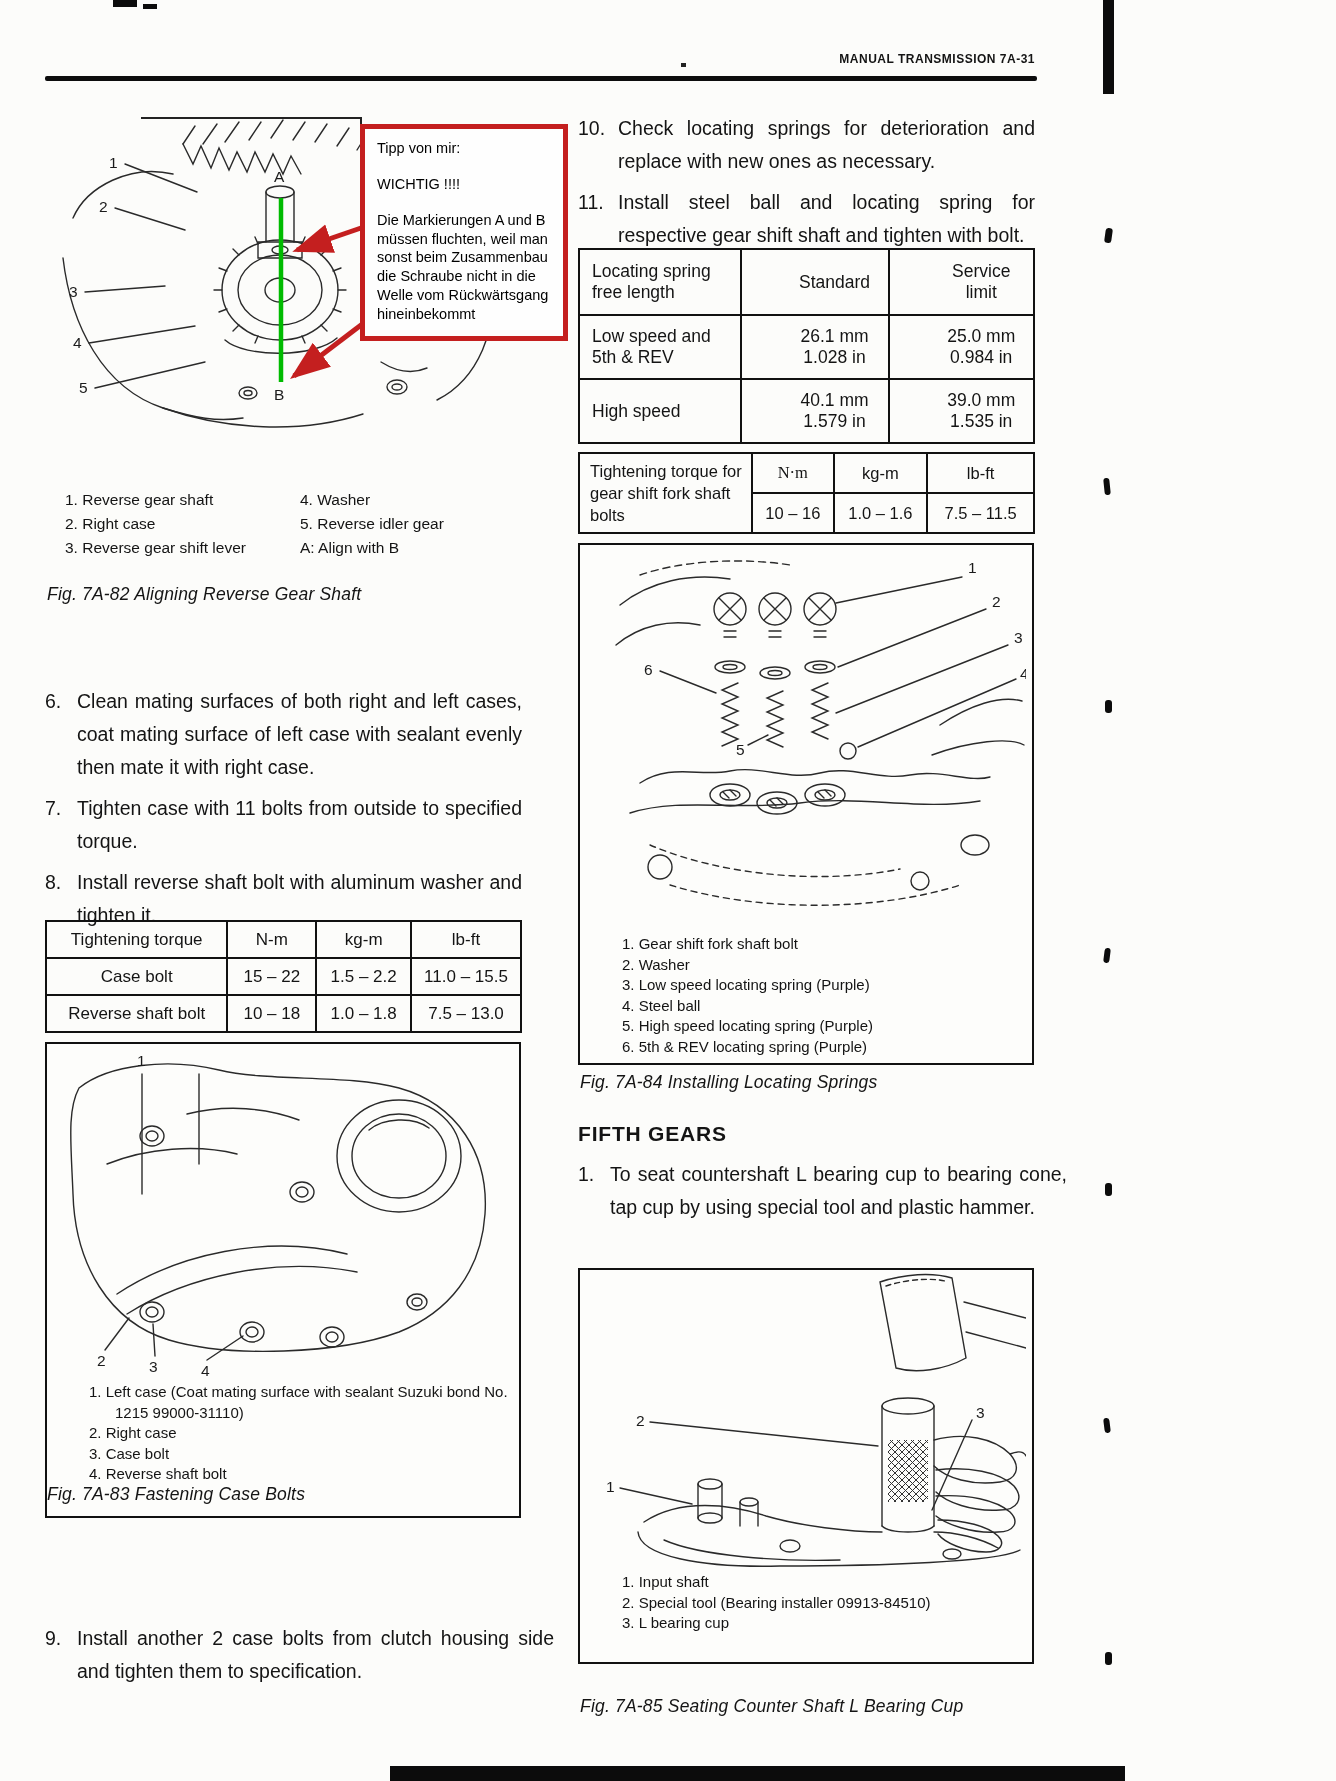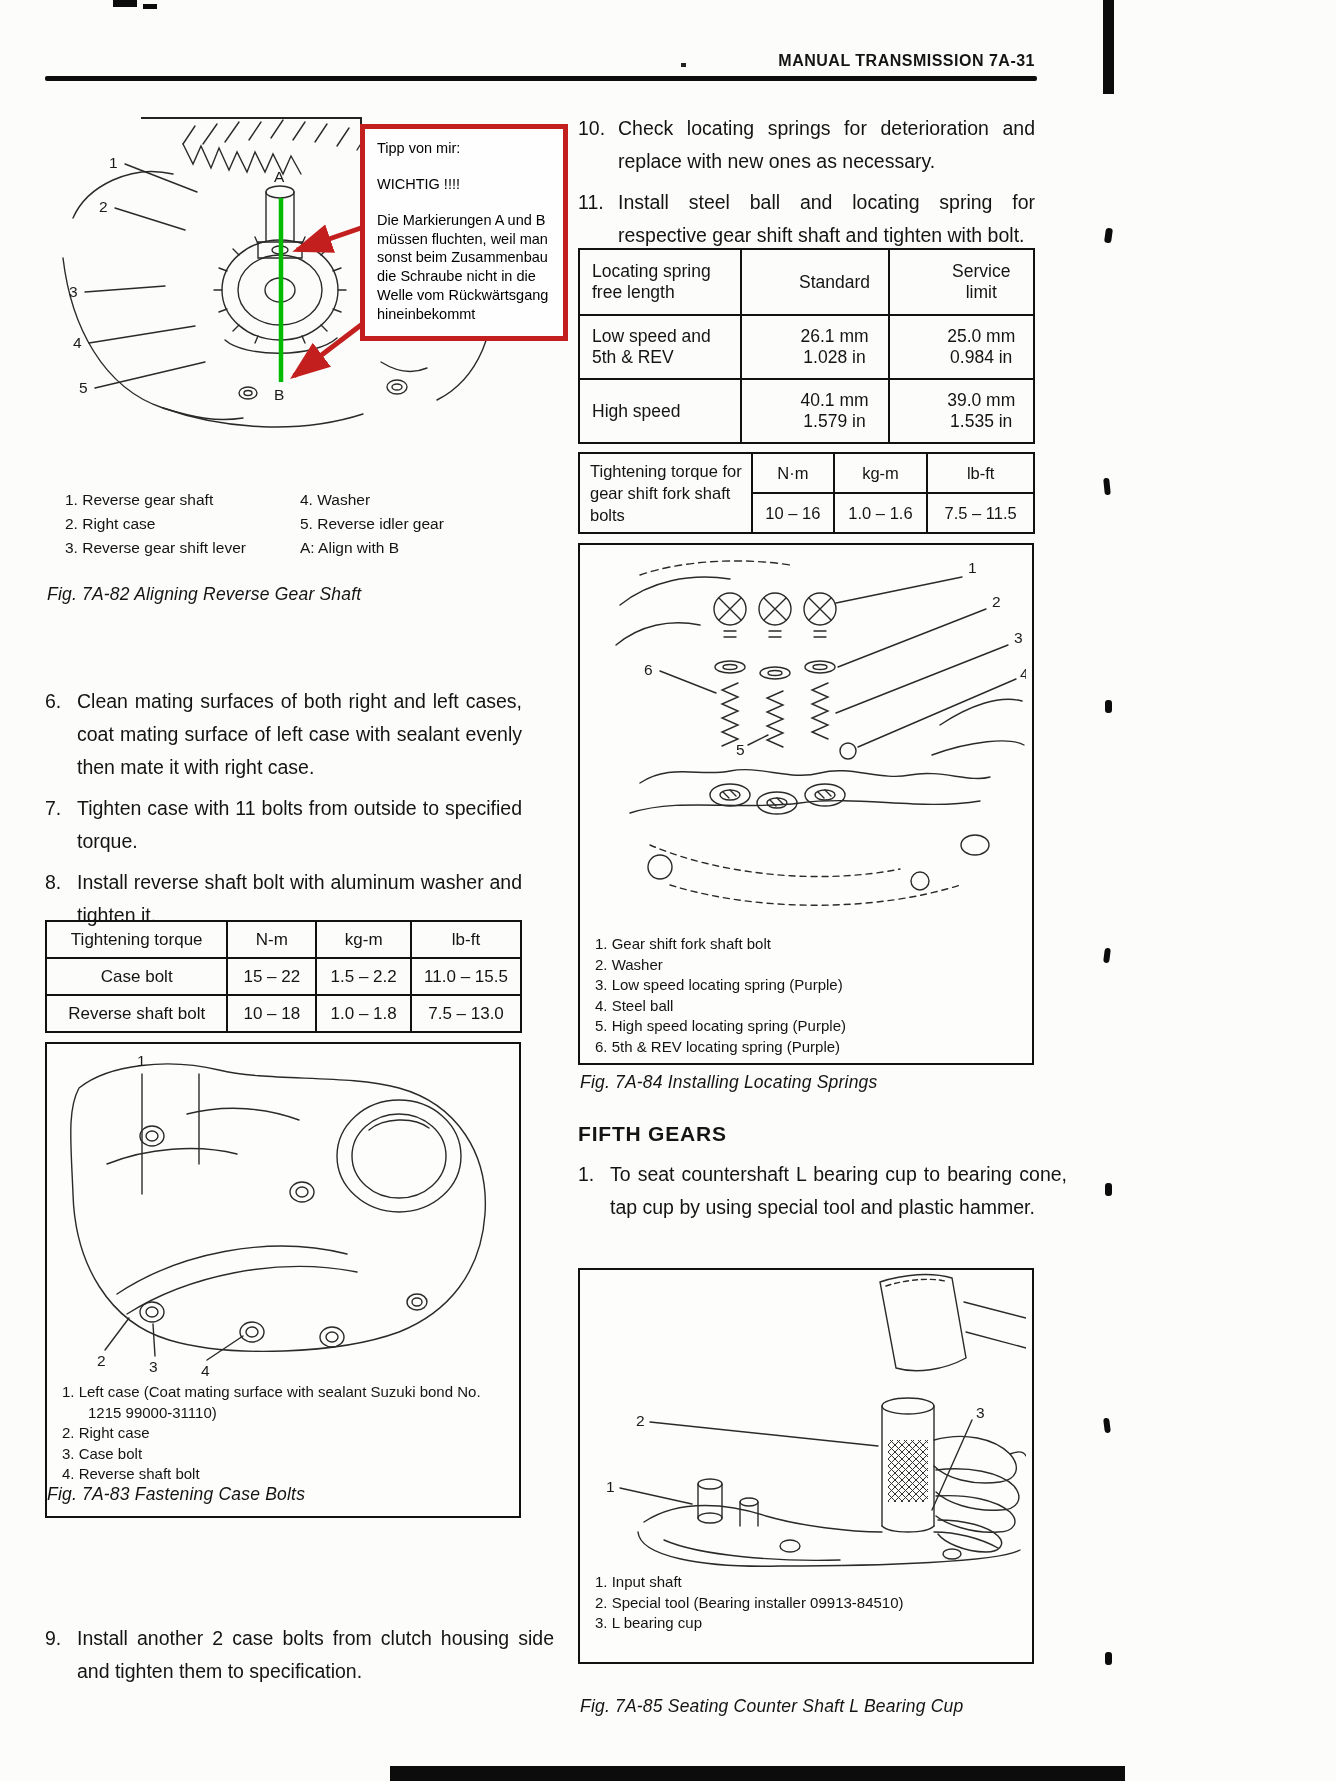--- a/index.html
+++ b/index.html
@@ -2,21 +2,21 @@
 <html><head>
 <meta charset="utf-8">
 <style>
   html,body{margin:0;padding:0;background:#888;}
   .page{
     position:relative;width:1336px;height:1781px;background:#fcfcfa;
     font-family:"Liberation Sans", sans-serif;color:#141414;overflow:hidden;
   }
   
   .hdr-title{position:absolute;top:52px;left:0;width:1035px;text-align:right;
-    font-size:16px;font-weight:bold;letter-spacing:.5px;}
+    font-size:12px;font-weight:bold;letter-spacing:.5px;}
   .hdr-rule{position:absolute;top:76px;left:45px;width:992px;height:5px;background:#0d0d0d;border-radius:2px;}
   .hdr-dot{position:absolute;top:63px;left:681px;width:5px;height:4px;background:#222;}
   
   .mark{position:absolute;background:#0c0c0c;}
   .col{position:absolute;top:100px;}
   #left-col{left:45px;width:477px;}
   #right-col{left:578px;width:457px;}
   .abs{position:absolute;}
   svg text{font-family:"Liberation Sans",sans-serif;fill:#1b1b1b;}
   .ln{stroke:#2a2a2a;stroke-width:1.4;fill:none;stroke-linecap:round;}
@@ -44,21 +44,21 @@
   .case-table td{height:31px;text-align:center;}
   .case-table td.v{text-align:center;}
   .spring-table{position:absolute;top:148px;left:0;}
   .spring-table td{text-align:center;font-size:17.5px;padding-left:47px;}
   .spring-table td.lbl{text-align:left;padding-left:12px;margin-top:24px;}
   .fork-table{position:absolute;top:352px;left:0;}
   .fork-table td{text-align:center;font-size:16.5px;margin-top:24px;}
   .fork-table td.lbl{text-align:left;padding-left:10px;font-size:16.5px;line-height:22px;}
   
   .figbox{position:absolute;border:2.5px solid #111;background:#fdfdfb;}
-  .figbox .leg{font-size:15px;line-height:20.5px;padding-left:15px;}
+  .figbox .leg{font-size:15px;line-height:20.5px;padding-left:42px;}
   #fig83-box{top:942px;left:0;width:472px;height:472px;}
   #fig84-box{top:443px;left:0;width:452px;height:518px;}
   #fig85-box{top:1168px;left:0;width:452px;height:392px;}
   .leg div{white-space:normal;}
   .hang{padding-left:26px;text-indent:-26px;}
 </style>
 </head>
 <body>
 
 <div class="page">
@@ -279,21 +279,21 @@
           <div>1.535 in</div>
         </td>
       </tr>
     </tbody>
       </table>
 
     <table class="fork-table">
       <tbody>
           <tr>
         <td class="lbl" rowspan="2" style="width:168px;">Tightening torque for gear shift fork shaft bolts</td>
-        <td style="width:70px;height:34px;">N·m</td>
+        <td style="width:70px;height:34px;font-family:Liberation Serif, serif;">N·m</td>
         <td style="width:86px;">kg-m</td>
         <td style="width:100px;">lb-ft</td>
       </tr>
       <tr>
         <td style="height:34px;">10 – 16</td>
         <td>1.0 – 1.6</td>
         <td>7.5 – 11.5</td>
       </tr>
     </tbody>
       </table>

